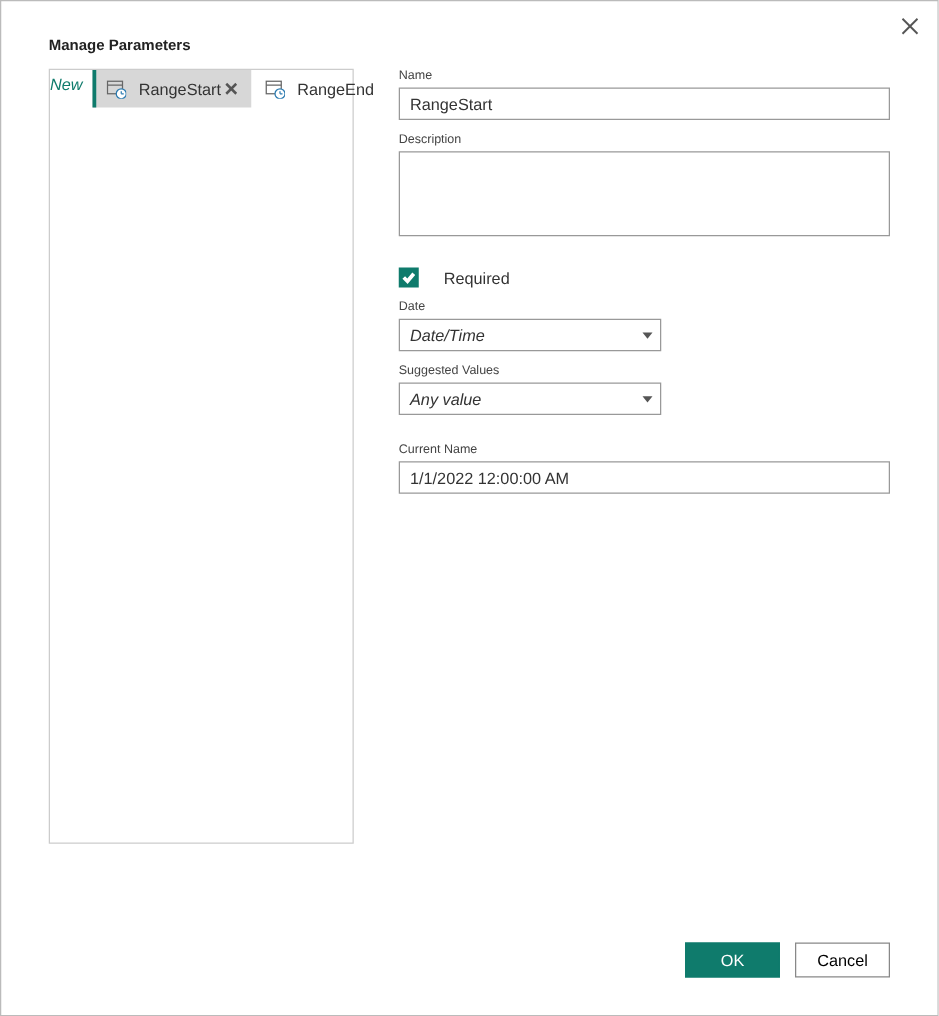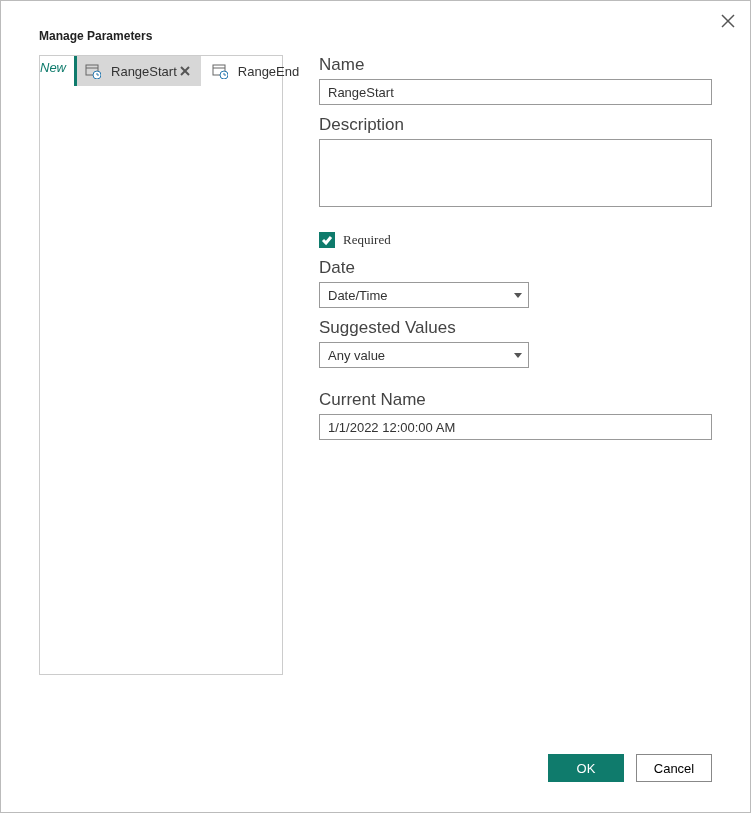--- a/index.html
+++ b/index.html
@@ -77,21 +77,21 @@
     width: 16px; height: 16px;
     display: flex; align-items: center; justify-content: center;
     color: #555;
     cursor: pointer;
   }
   .param-delete svg { width: 10px; height: 10px; stroke: #555; stroke-width: 2; }
   .form {
     flex: 1;
   }
   .field-label {
-    font-size: 17px;
+    font-size: 10px;
     color: #444;
     margin-bottom: 4px;
   }
   .text-input, .textarea, .select, .value-input {
     width: 100%;
     border: 1px solid #999;
     font-family: inherit;
     font-size: 13px;
     padding: 4px 8px;
     background: #fff;
@@ -102,32 +102,32 @@
   .select-wrap {
     width: 210px;
     height: 26px;
     border: 1px solid #999;
     display: flex;
     align-items: center;
     padding: 0 6px 0 8px;
     cursor: pointer;
     background: #fff;
   }
-  .select-wrap .sel-text { flex: 1; }
+  .select-wrap .sel-text { flex: 1; font-style: italic; }
   .select-wrap .caret {
     width: 0; height: 0;
     border-left: 4px solid transparent;
     border-right: 4px solid transparent;
     border-top: 5px solid #555;
   }
   .value-input { height: 26px; width: 100%; border: 1px solid #999; padding: 4px 8px; }
   .spacer-sm { height: 10px; }
   .spacer-md { height: 22px; }
   .req-row {
-    display: flex; align-items: center; gap: 8px; font-family: Liberation Serif, serif;
+    display: flex; align-items: center; gap: 20px;
   }
   .checkbox {
     width: 16px; height: 16px;
     background: #0f7b6c;
     display: flex; align-items: center; justify-content: center;
     cursor: pointer;
   }
   .checkbox svg { width: 12px; height: 12px; stroke: #fff; stroke-width: 3; fill: none; }
   .footer {
     position: absolute;

